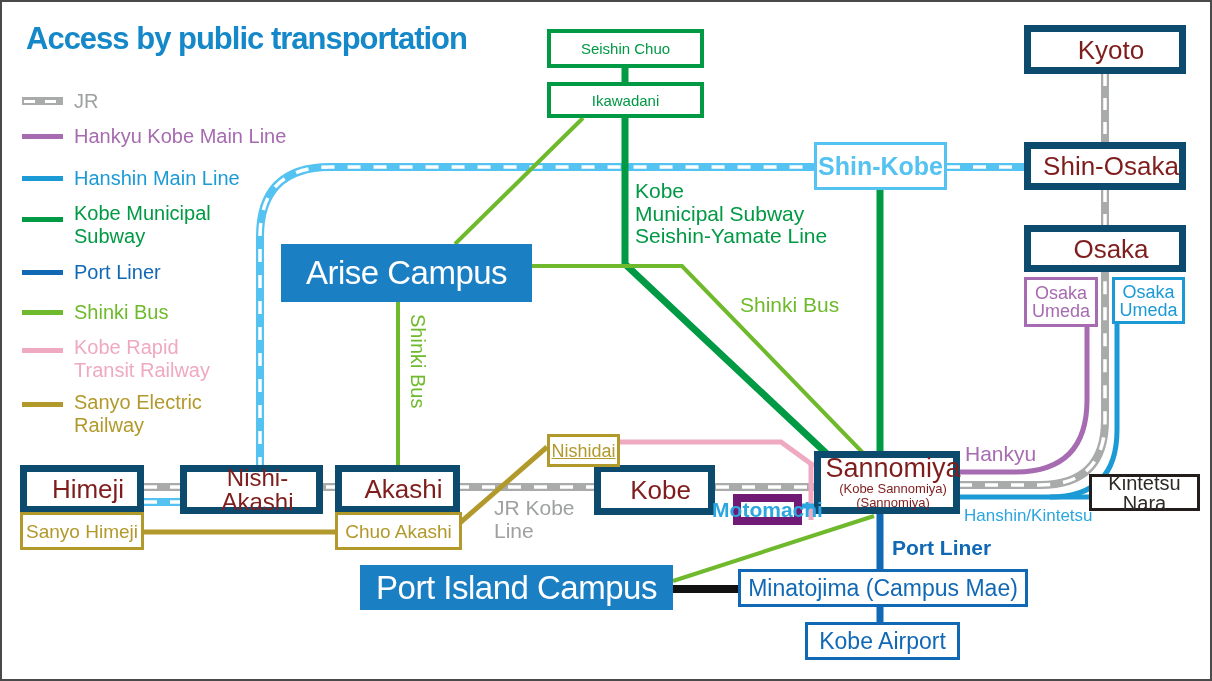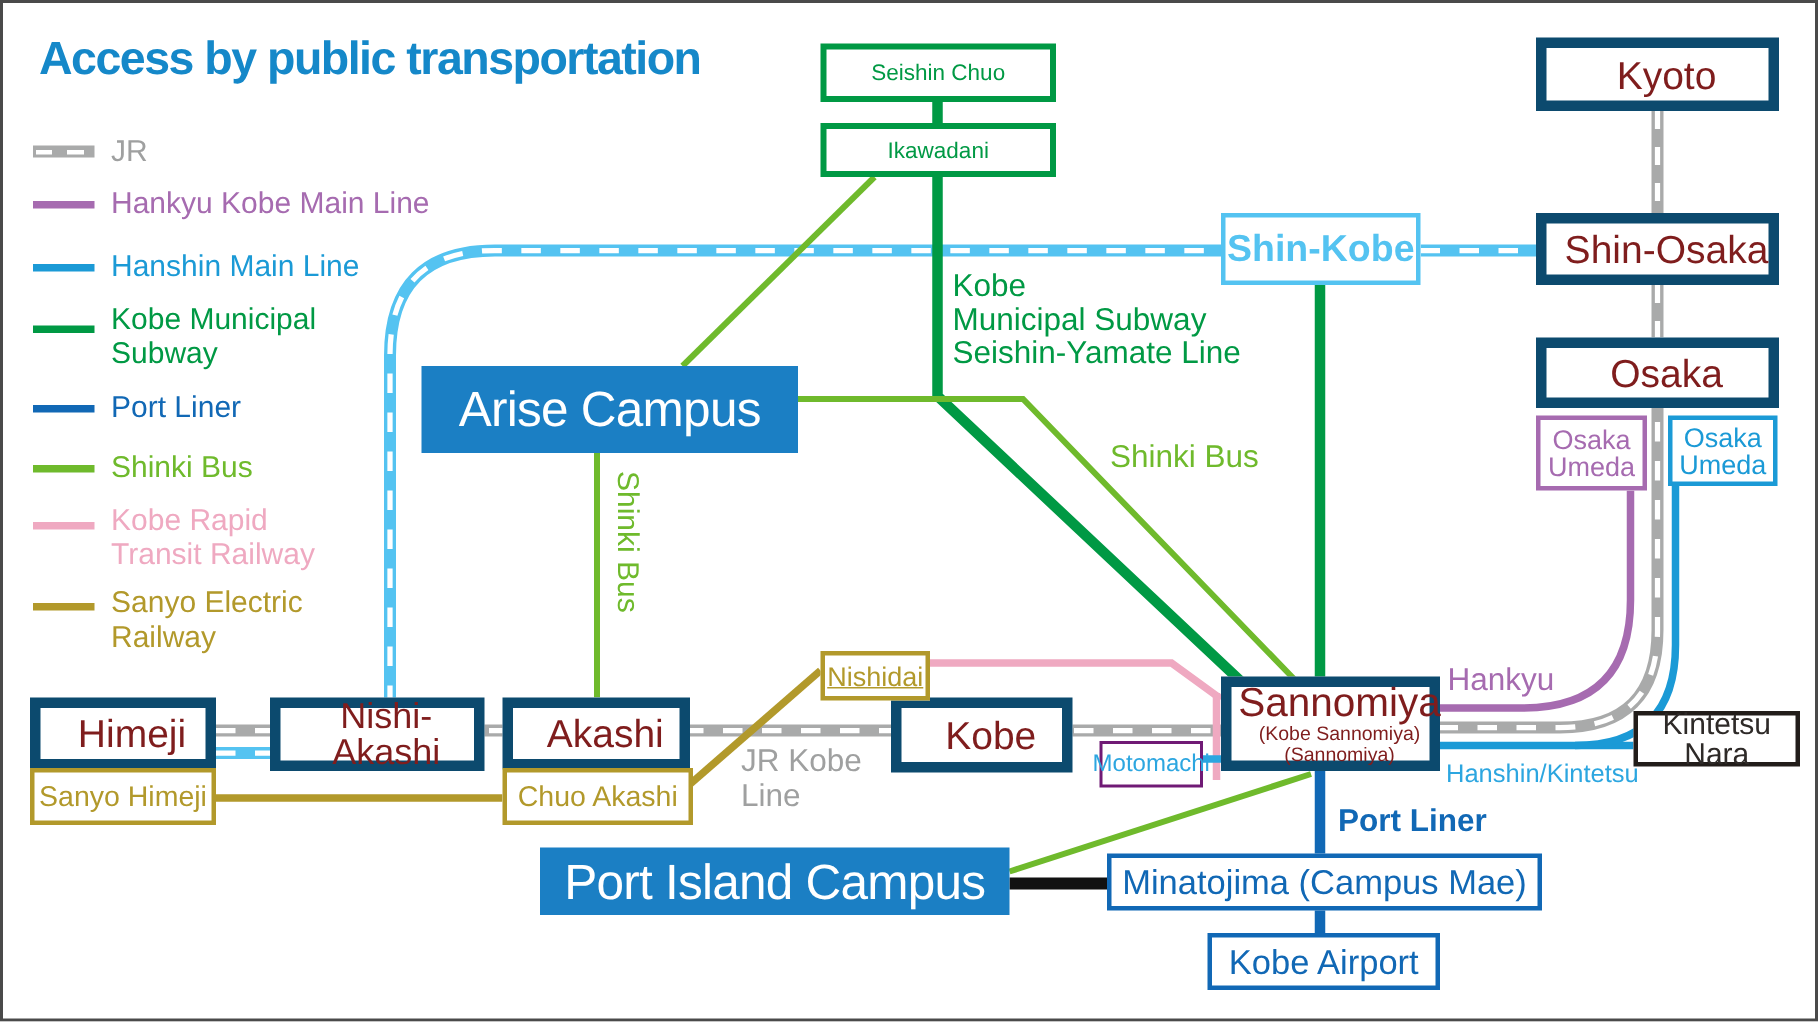--- a/index.html
+++ b/index.html
@@ -18,21 +18,21 @@
   
   .box {
     position:absolute; z-index:2; background:#fff;
     display:flex; flex-direction:column; align-items:center; justify-content:center;
     text-align:center; line-height:1.0;
   }
   .bk   { border:7px solid #0c4a6e; color:#7f1d1d; font-size:26px;padding-left:12px; }
   .bk-sm{ border:3px solid #221d1a; color:#2e2a28; font-size:20px; }
   .grn  { border:4px solid #009944; color:#009944; font-size:15px; }
   .cyan { border:3px solid #54C3F1; color:#54C3F1; font-size:25px; font-weight:bold; }
-  .lblu { border:2px solid #701a75; color:#2CA6E0; font-size:16px; }
+  .lblu { border:8px solid #701a75; color:#2CA6E0; font-size:21px;font-weight:bold; }
   .dblu { border:3px solid #1168B5; color:#1168B5; font-size:23px; }
   .oliv { border:3px solid #B2992B; color:#B2992B; font-size:19px; }
   .purp { border:3px solid #A66BB0; color:#A66BB0; font-size:18px; line-height:1.0; }
   .hblu { border:3px solid #1B9AD6; color:#1B9AD6; font-size:18px; line-height:1.0; }
   .campus {
     position:absolute; z-index:2; background:#1B7FC4; color:#ffffff;
     display:flex; align-items:center; justify-content:center;
     font-size:33px; letter-spacing:-0.5px;
   }
   .sub { font-size:13px; line-height:1.1; }

